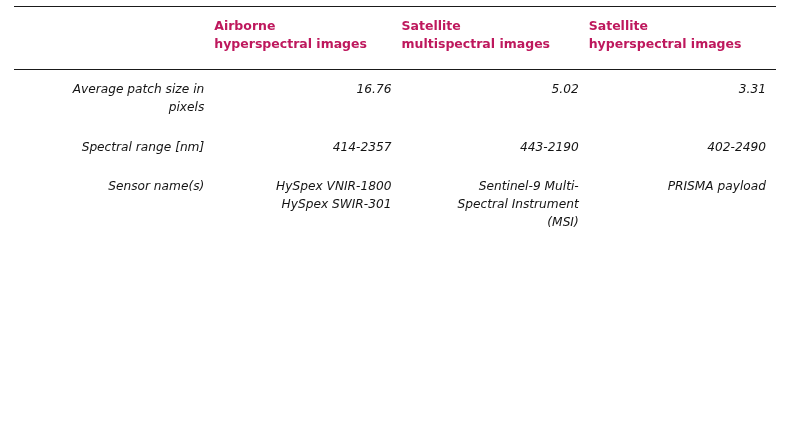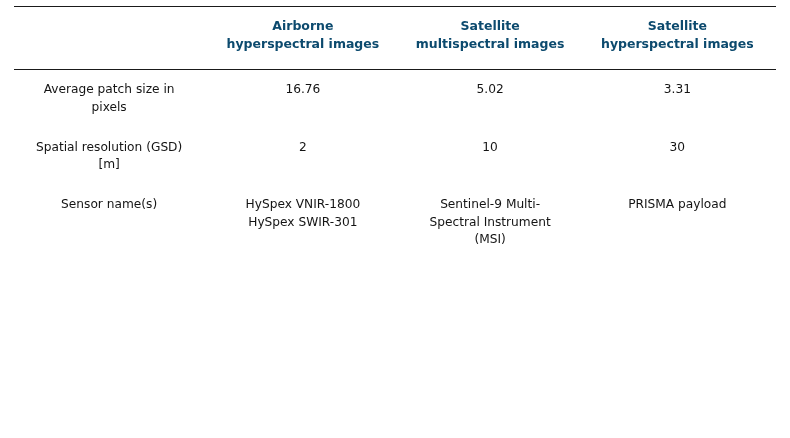--- a/index.html
+++ b/index.html
@@ -23,42 +23,43 @@
   table.spec-table {
     width: 762px;
     border-collapse: collapse;
     table-layout: fixed;
     margin-top: 6px;
   }
   table.spec-table col.col-label { width: 200px; }
   table.spec-table col.col-data  { width: 187px; }
 
   thead tr.header-row th {
-    text-align: center;
+    text-align: left;
     vertical-align: top;
     font-size: 12.5px;
     font-weight: bold;
     line-height: 1.45;
-    color: #0c4a6e;
+    color: #be185d;
     padding: 10px 10px 16px 0;
     border-top: 1.6px solid #1a1a1a;
     border-bottom: 1.6px solid #1a1a1a;
   }
   thead tr.header-row th.label-head {
     border-top: 1.6px solid #1a1a1a;
     border-bottom: 1.6px solid #1a1a1a;
   }
   tbody td {
-    text-align: center;
+    text-align: right;
     vertical-align: top;
     font-size: 12.2px;
     font-weight: normal;
     line-height: 1.45;
     color: #141414;
     padding: 11px 10px 11px 0;
+    font-style: italic;
   }
   tbody tr:last-child td {
     padding-bottom: 14px;
     margin-left: 23px;
   }
   .cell-line { display: block; }
 </style>
 </head>
 <body>
 
@@ -102,36 +103,35 @@
         </td>
         <td>
           <span class="cell-line">5.02</span>
         </td>
         <td>
           <span class="cell-line">3.31</span>
         </td>
       </tr>
 
 
-
       <tr>
         <td>
-          <span class="cell-line">Spatial resolution (GSD)</span>
-          <span class="cell-line">[m]</span>
+          <span class="cell-line">Spectral range [nm]</span>
         </td>
         <td>
-          <span class="cell-line">2</span>
+          <span class="cell-line">414-2357</span>
         </td>
         <td>
-          <span class="cell-line">10</span>
+          <span class="cell-line">443-2190</span>
         </td>
         <td>
-          <span class="cell-line">30</span>
+          <span class="cell-line">402-2490</span>
         </td>
       </tr>
+
 
       <tr>
         <td>
           <span class="cell-line">Sensor name(s)</span>
         </td>
         <td>
           <span class="cell-line">HySpex VNIR-1800</span>
           <span class="cell-line">HySpex SWIR-301</span>
         </td>
         <td>

